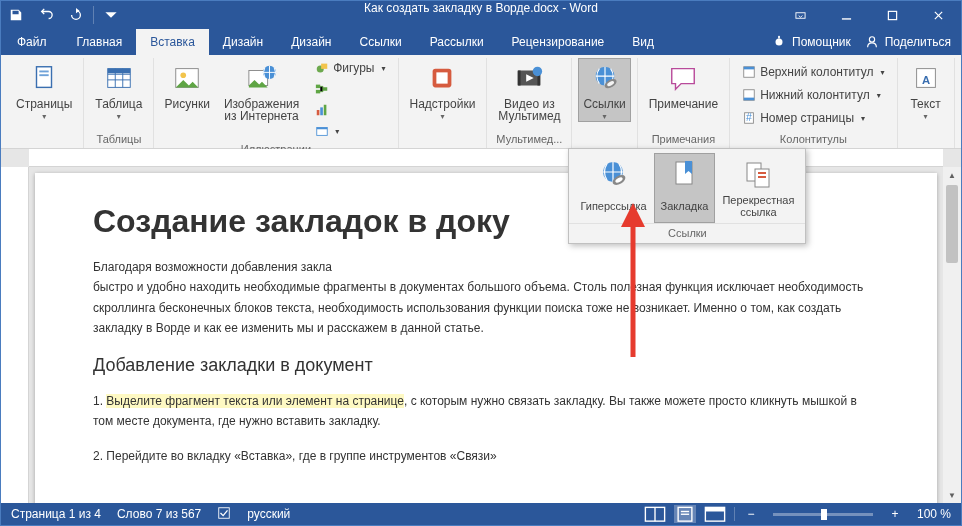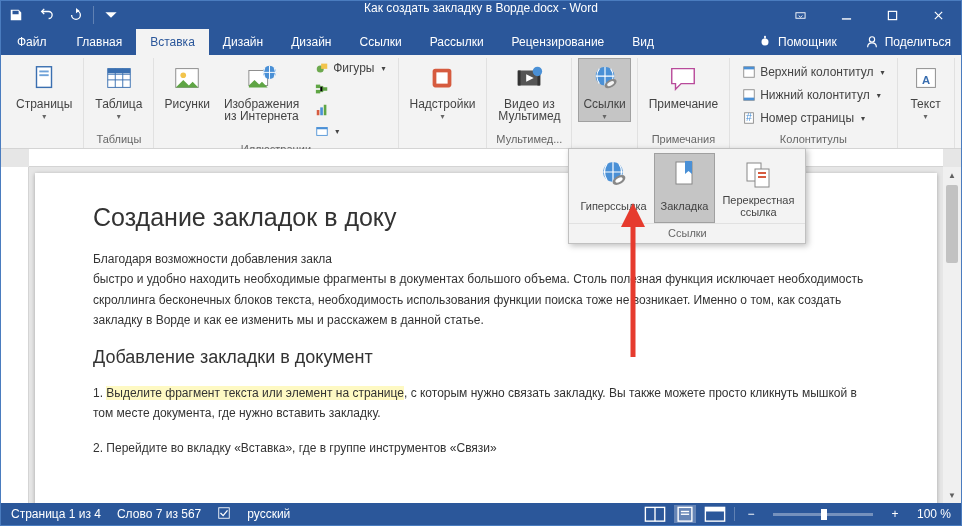--- a/index.html
+++ b/index.html
@@ -11,21 +11,21 @@
 .qat-sep{width:1px;height:18px;background:rgba(255,255,255,.25);margin:0 2px}
 .title-center{position:absolute;left:50%;transform:translateX(-50%);color:#fff;font-size:12px;white-space:nowrap}
 .win-controls{margin-left:auto;display:flex;height:100%}
 .win-btn{width:46px;height:100%;display:flex;align-items:center;justify-content:center;color:#fff}
 .win-btn svg{width:11px;height:11px}
 .tabstrip{height:26px;background:#2b579a;display:flex;align-items:stretch;color:#fff}
 .tab{padding:0 14px;display:flex;align-items:center;font-size:12px;cursor:pointer}
 .tab.active{background:#f3f3f3;color:#2b579a}
 .tab.file{padding:0 16px}
 .tab-spacer{flex:1}
-.tab-right{display:flex;align-items:center;padding-right:10px;gap:28px}
+.tab-right{display:flex;align-items:center;padding-right:10px;gap:14px}
 .tab-helper{display:flex;align-items:center;gap:6px;font-size:12px}
 .tab-helper svg{width:14px;height:14px}
 .ribbon{height:94px;background:#f3f3f3;border-bottom:1px solid #d4d4d4;display:flex;padding:3px 4px 0}
 .rgroup{display:flex;flex-direction:column;align-items:center;border-right:1px solid #e1e1e1;padding:0 6px 2px}
 .rgroup-body{display:flex;align-items:flex-start;flex:1;gap:4px}
 .rgroup-label{font-size:11px;color:#666;padding:2px 0 1px}
 .big-btn{display:flex;flex-direction:column;align-items:center;justify-content:flex-start;gap:4px;padding:3px 4px 0;min-width:44px;text-align:center;border:1px solid transparent;cursor:pointer}
 .big-btn .ic{width:32px;height:32px;display:flex;align-items:center;justify-content:center}
 .big-btn .ic svg{width:30px;height:30px}
 .big-btn .lbl{font-size:12px;color:#444;line-height:12px;white-space:nowrap}
@@ -39,21 +39,21 @@
 .dropdown-body{display:flex;padding:4px 4px 0}
 .dropdown-label{font-size:11px;color:#666;text-align:center;padding:3px 0 4px;border-top:1px solid #e1e1e1}
 .dd-btn{display:flex;flex-direction:column;align-items:center;gap:4px;padding:4px 6px;border:1px solid transparent;cursor:pointer;text-align:center}
 .dd-btn.highlight{background:#c5c5c5;border-color:#a0a0a0}
 .dd-btn .ic{width:32px;height:32px;display:flex;align-items:center;justify-content:center}
 .dd-btn .lbl{font-size:11px;color:#444;line-height:12px;min-height:24px;display:flex;align-items:center;justify-content:center;max-width:78px}
 .workspace{flex:1;background:#e6e6e6;position:relative;overflow:hidden}
 .ruler{height:18px;background:#fff;border-bottom:1px solid #d4d4d4;margin:0 18px 0 28px}
 .page-wrap{position:absolute;top:18px;left:28px;right:18px;bottom:0;overflow:hidden}
 .page{background:#fff;box-shadow:0 1px 4px rgba(0,0,0,.3);margin:6px 6px;padding:30px 58px 0 58px;min-height:600px;font-family:Arial,sans-serif}
-.page h1{font-size:25px;font-weight:400;color:#333;margin-bottom:16px}
+.page h1{font-size:32px;font-weight:700;color:#333;margin-bottom:16px}
 .page h2{font-size:18px;font-weight:400;color:#333;margin:18px 0 14px}
 .page p{font-size:15px;color:#333;line-height:1.35;margin-bottom:14px}
 .sel{background:#fef9c3}
 .vscroll{position:absolute;right:0;top:18px;bottom:0;width:18px;background:#f0f0f0;display:flex;flex-direction:column;align-items:center}
 .vscroll .arr{height:16px;width:100%;display:flex;align-items:center;justify-content:center;color:#606060;font-size:8px}
 .vscroll .track{flex:1;width:100%;position:relative}
 .vscroll .thumb{position:absolute;left:3px;right:3px;top:2px;height:78px;background:#c2c2c2;border-radius:2px}
 .leftruler{position:absolute;left:0;top:18px;bottom:0;width:28px;background:#fff;border-right:1px solid #d4d4d4}
 .arrow-annot{position:absolute;z-index:20;pointer-events:none}
 .statusbar{height:22px;background:#2b579a;color:#fff;display:flex;align-items:center;padding:0 10px;font-size:11px;gap:16px}

